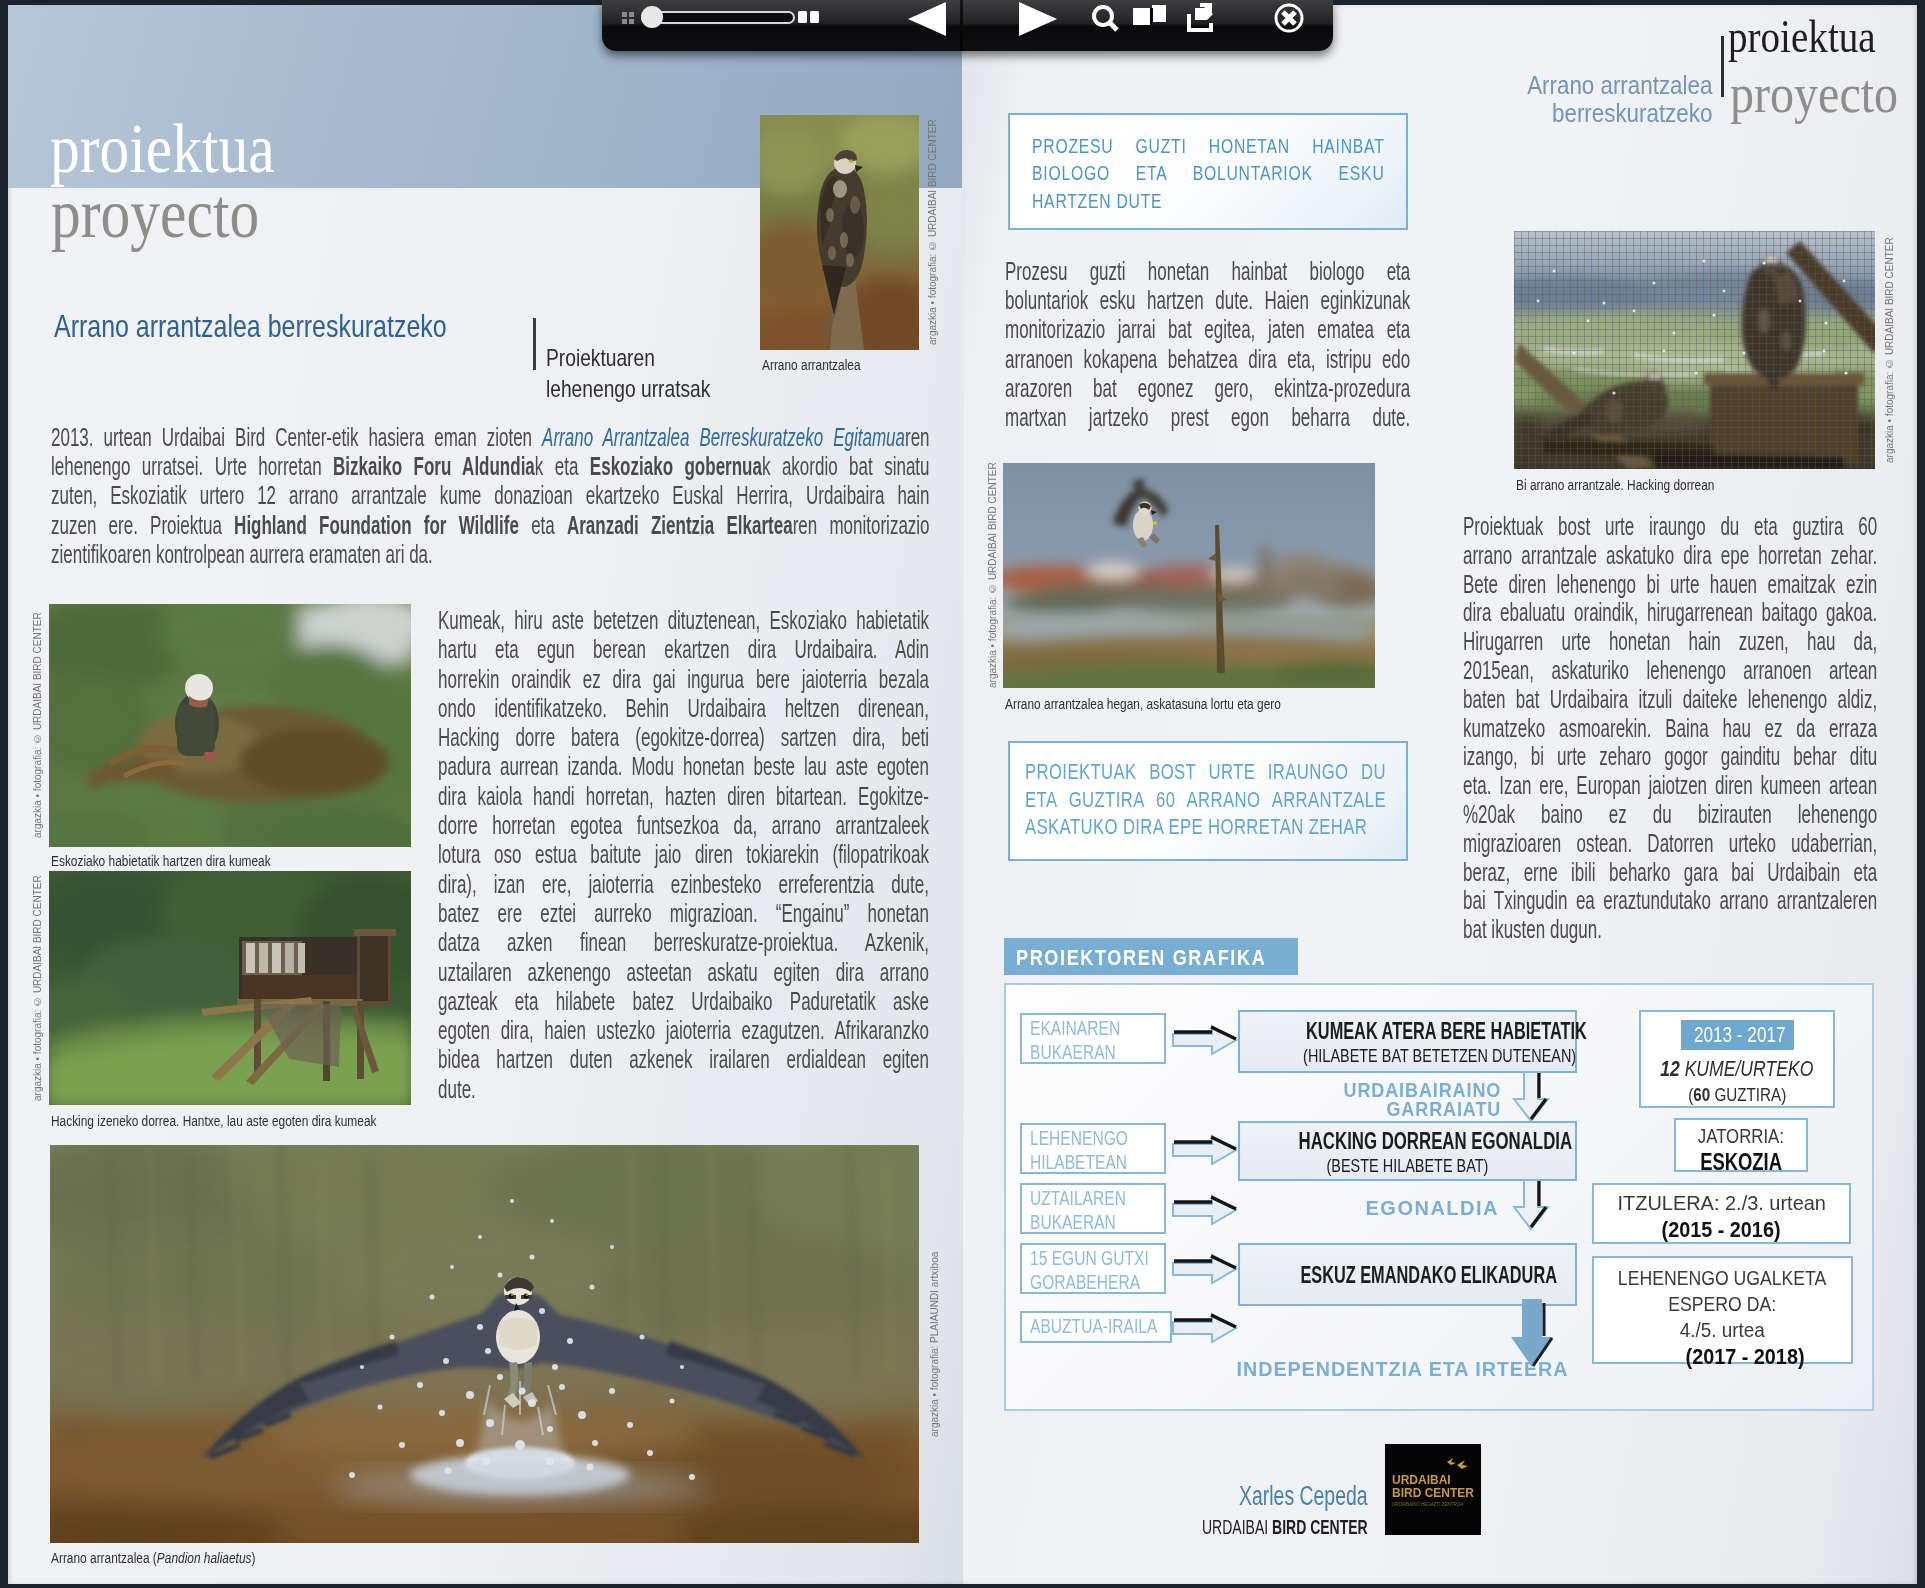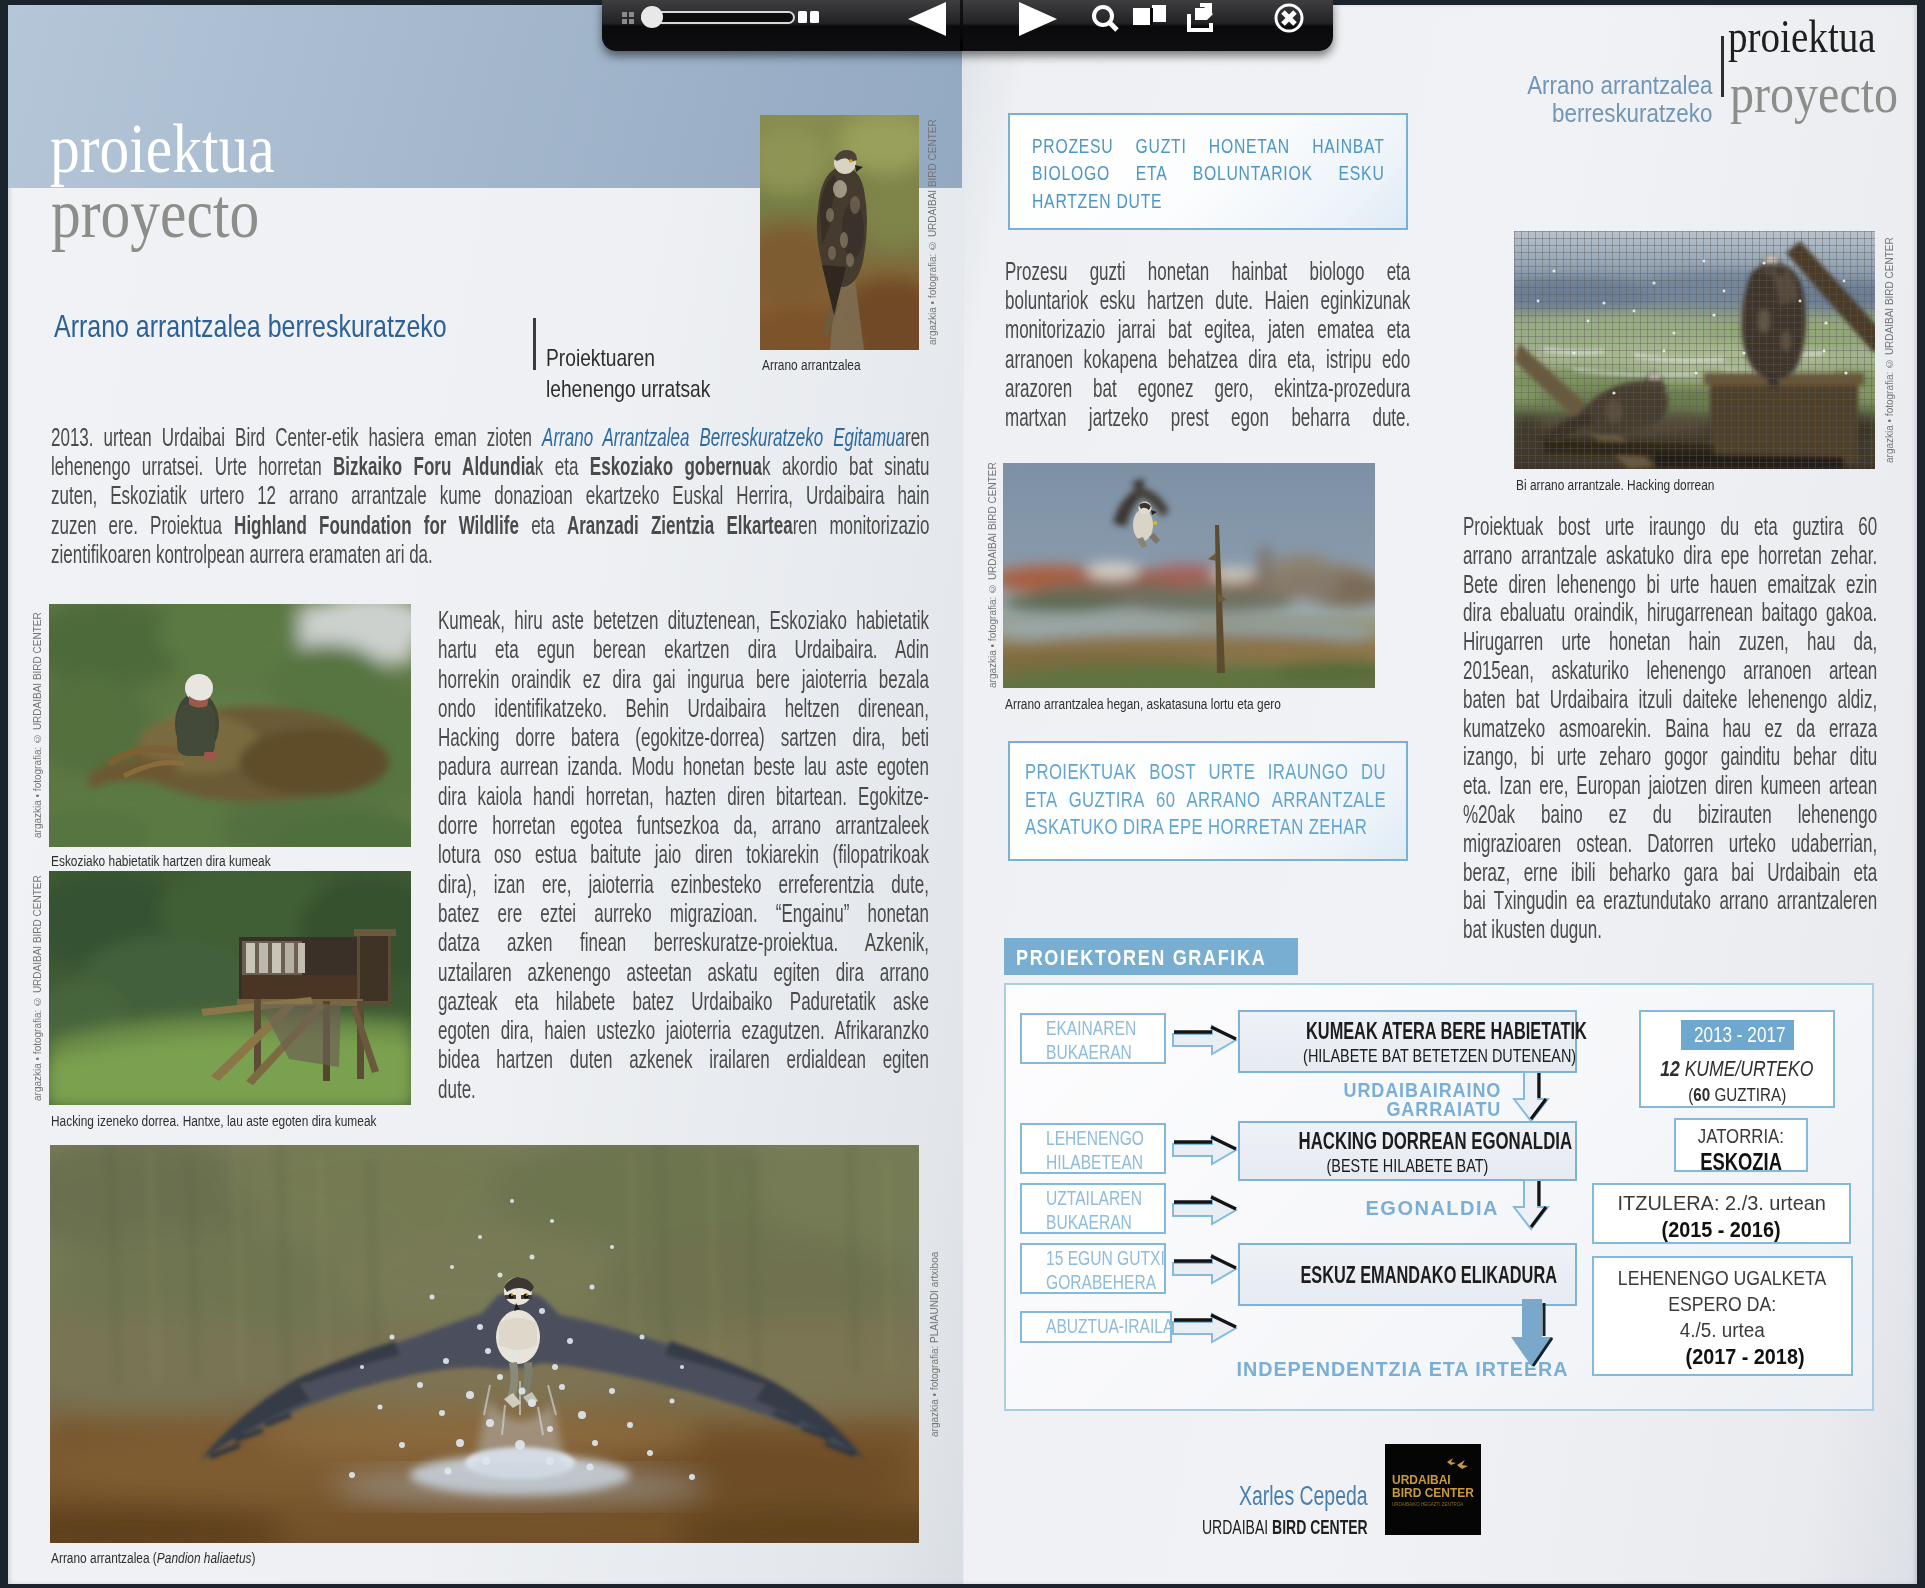--- a/index.html
+++ b/index.html
@@ -5,21 +5,21 @@
 html,body{margin:0;padding:0;}
 body{width:1925px;height:1588px;position:relative;overflow:hidden;background:#1b242c;font-family:"Liberation Sans",sans-serif;}
 .abs{position:absolute;}
 .page{position:absolute;top:5px;width:954px;height:1579px;}
 #pageL{left:8px;width:956px;background:linear-gradient(100deg,#f0f2f5 0%,#eef0f3 55%,#e2e6eb 92%,#d9dee4 100%);box-shadow:inset 2px 0 4px rgba(0,0,0,0.12);}
 #pageR{left:963px;background:linear-gradient(100deg,#dfe3e8 0%,#eef0f3 6%,#f1f2f5 50%,#e9ebef 90%,#dcdfe5 100%);box-shadow:inset -2px 0 4px rgba(0,0,0,0.12);}
 .sx{transform-origin:0 0;display:block;}
 .jl{text-align:justify;text-align-last:justify;}
 b{font-weight:bold;}
 .vert{writing-mode:vertical-rl;transform:rotate(180deg);font-size:10px;color:#757575;letter-spacing:0px;white-space:nowrap;text-align:center;}
-.lbox{border:2px solid #85b9dc;background:#fff;color:#8fbbdd;font-size:20px;line-height:24px;padding:1px 0 0 24px;box-sizing:border-box;}
+.lbox{border:2px solid #85b9dc;background:#fff;color:#8fbbdd;font-size:20px;line-height:24px;padding:1px 0 0 8px;box-sizing:border-box;}
 .lbox .sx{white-space:nowrap;}
 .mbox{border:2px solid #7cb3d8;background:linear-gradient(180deg,#eef1f6,#e6ebf2);color:#1c1c1c;text-align:center;box-sizing:border-box;white-space:nowrap;}
 .rbox{border:2px solid #85b9dc;background:#fff;text-align:center;box-sizing:border-box;white-space:nowrap;}
 .blab{font-weight:bold;color:#79aed6;font-size:21px;letter-spacing:1px;}
 </style>
 </head>
 <body>
 <div id="pageL" class="page">
   <div class="abs" style="left:0;top:0;width:954px;height:183px;background:linear-gradient(105deg,#b5c6d8 0%,#a5b8cd 45%,#93a9c2 100%);"></div>
   <div class="abs" style="left:42px;top:104px;font-family:'Liberation Serif',serif;font-size:70px;color:#ffffff;">
@@ -619,21 +619,21 @@
     <div style="margin-top:2px;font-size:19px;color:#2e2e2e;"><span style="display:inline-block;transform:scaleX(0.8);transform-origin:50% 0;">(<b>60</b> GUZTIRA)</span></div>
   </div>
   <div class="abs rbox" style="left:711px;top:1113px;width:134px;height:54px;">
     <div style="margin-top:4px;font-size:21px;color:#3a3a3a;"><span style="display:inline-block;transform:scaleX(0.8);transform-origin:50% 0;">JATORRIA:</span></div>
     <div style="margin-top:1px;font-size:23px;color:#111;font-weight:bold;"><span style="display:inline-block;transform:scaleX(0.8);transform-origin:50% 0;">ESKOZIA</span></div>
   </div>
   <div class="abs rbox" style="left:629px;top:1178px;width:259px;height:61px;">
     <div style="margin-top:6px;font-size:21px;color:#3a3a3a;"><span style="display:inline-block;transform:scaleX(0.95);transform-origin:50% 0;">ITZULERA: 2./3. urtean</span></div>
     <div style="margin-top:2px;font-size:22px;color:#111;font-weight:bold;"><span style="display:inline-block;transform:scaleX(0.9);transform-origin:50% 0;">(2015 - 2016)</span></div>
   </div>
-  <div class="abs rbox" style="left:629px;top:1251px;width:261px;height:120px;">
+  <div class="abs rbox" style="left:629px;top:1251px;width:261px;height:108px;">
     <div style="margin-top:8px;font-size:21px;color:#3a3a3a;"><span style="display:inline-block;transform:scaleX(0.84);transform-origin:50% 0;">LEHENENGO UGALKETA</span></div>
     <div style="margin-top:2px;font-size:21px;color:#3a3a3a;"><span style="display:inline-block;transform:scaleX(0.84);transform-origin:50% 0;">ESPERO DA:</span></div>
     <div style="margin-top:2px;font-size:21px;color:#3a3a3a;"><span style="display:inline-block;transform:scaleX(0.9);transform-origin:50% 0;">4./5. urtea</span></div>
     <div style="margin-top:2px;font-size:22px;color:#111;font-weight:bold;padding-left:45px;"><span style="display:inline-block;transform:scaleX(0.9);transform-origin:50% 0;">(2017 - 2018)</span></div>
   </div>
 
   <div class="abs" style="left:100px;top:1476px;width:305px;font-size:27px;color:#467eae;text-align:right;"><span style="display:inline-block;transform:scaleX(0.72);transform-origin:100% 0;">Xarles Cepeda</span></div>
   <div class="abs" style="left:100px;top:1511px;width:305px;font-size:20px;color:#1f1f1f;text-align:right;"><span style="display:inline-block;transform:scaleX(0.7);transform-origin:100% 0;">URDAIBAI <b>BIRD CENTER</b></span></div>
   <div class="abs" style="left:422px;top:1439px;width:96px;height:91px;background:#050505;">
 <svg width="96" height="91" viewBox="0 0 96 91">

